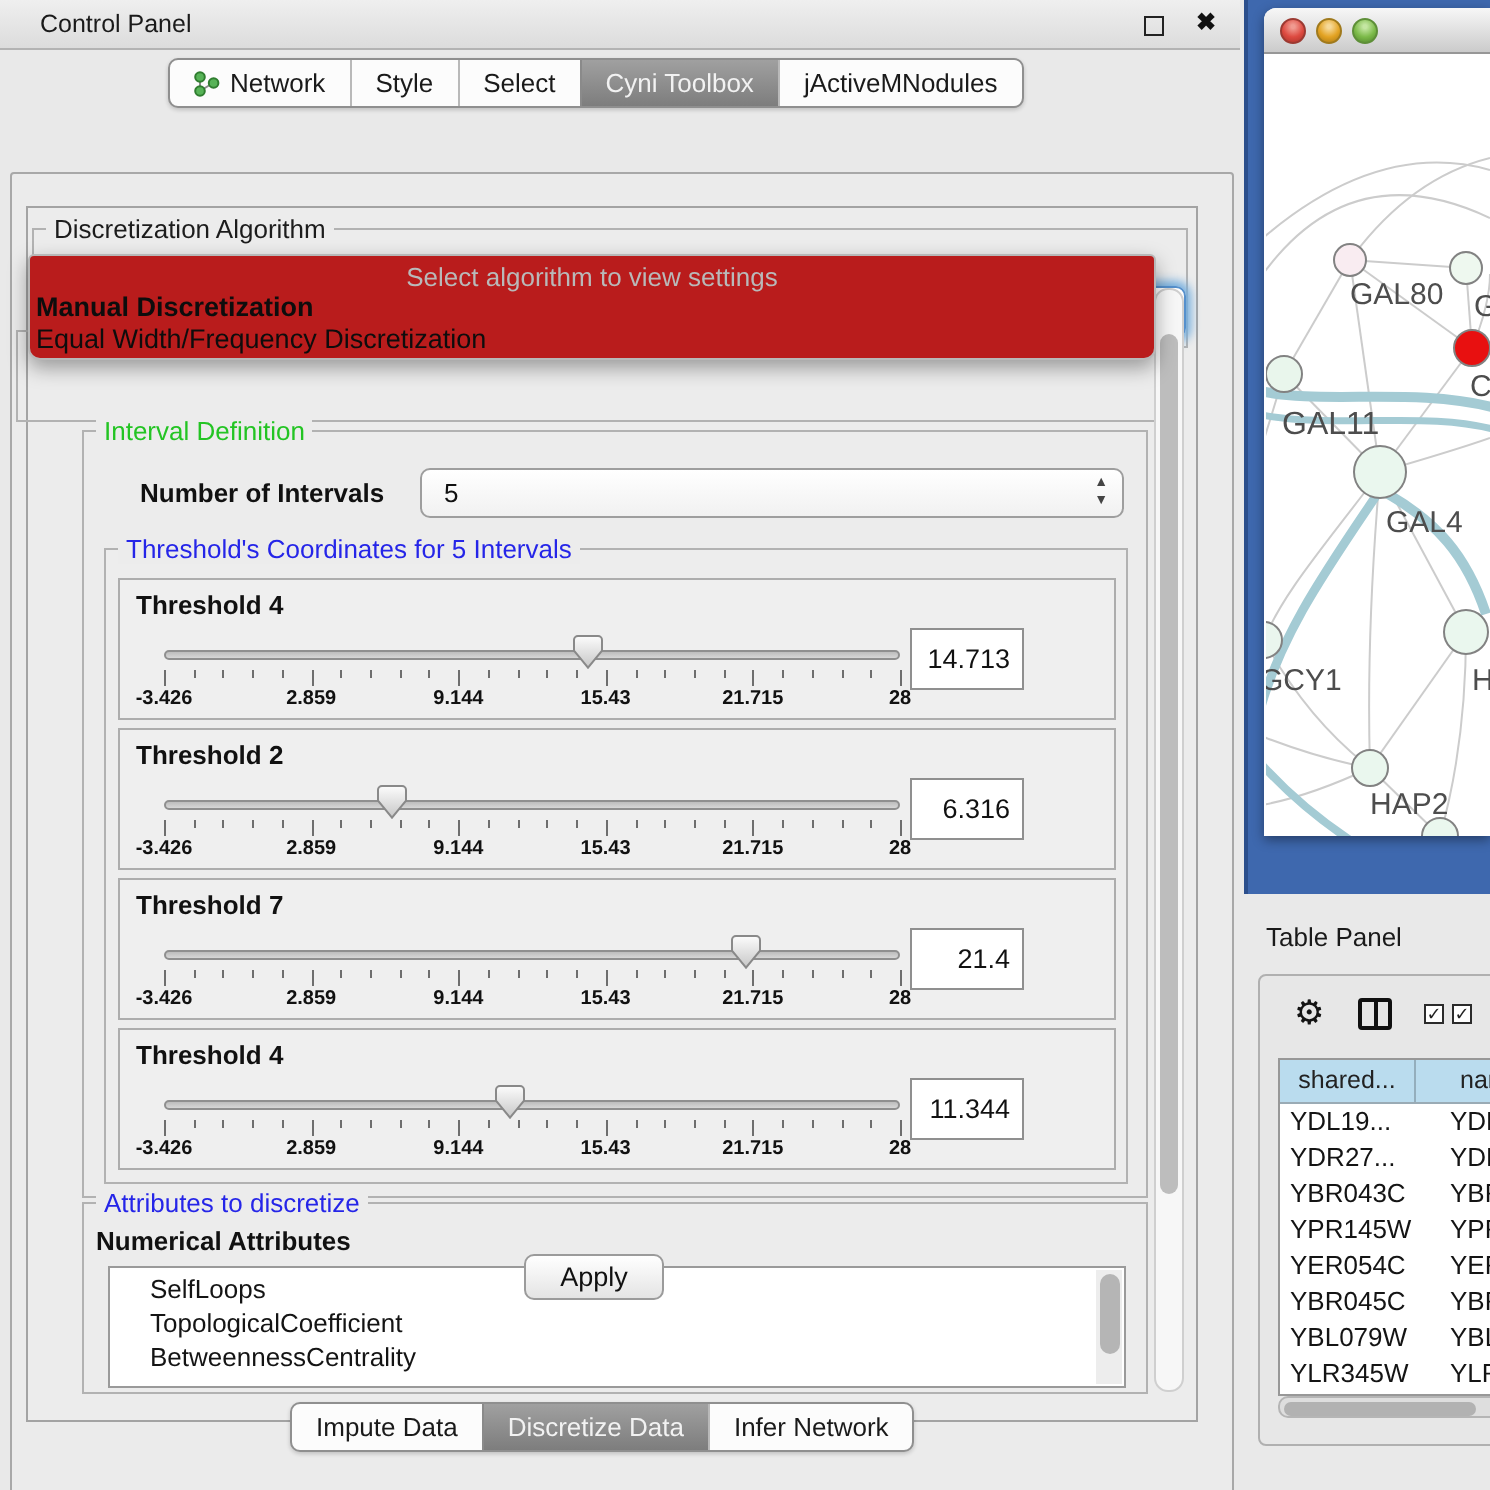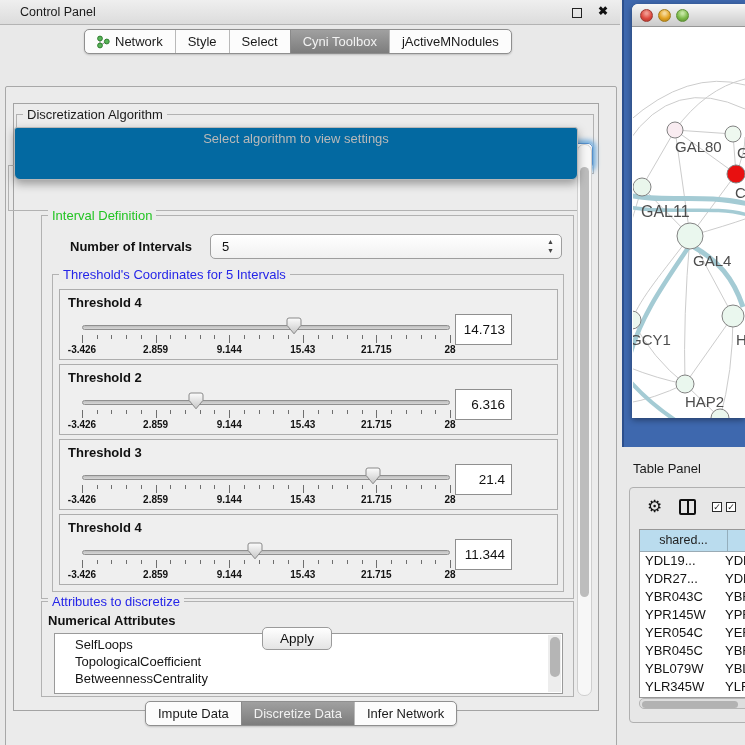--- a/index.html
+++ b/index.html
@@ -34,21 +34,21 @@
   .legend.green { color:#23c423; }
   .legend.blue { color:#2525e8; }
 
   .combo { position:absolute; background:linear-gradient(#ffffff,#f1f1f1); border:1px solid #9e9e9e;
     border-radius:5px; font-size:13px; color:#111; display:flex; align-items:center; }
   .combo .val { padding-left:11px; overflow:hidden; white-space:nowrap; }
   .combo .arrows { position:absolute; right:7px; top:2px; display:flex; flex-direction:column;
     line-height:9px; font-size:7px; color:#444; }
   .combo.focused { box-shadow:0 0 5px 2.5px #74aede; border-color:#5590cc; }
 
-  .algo-popup { position:absolute; left:8px; top:40px; width:564px; height:53px; background:#0369a1;
+  .algo-popup { position:absolute; left:8px; top:40px; width:564px; height:53px; background:#b91c1c;
     border:1px solid #b8b8b8; border-radius:3px 3px 6px 6px; box-shadow:0 4px 10px rgba(0,0,0,.35);
     z-index:40; }
   .popup-placeholder { text-align:center; color:#b9b9b9; font-size:13px; padding-top:3px; height:17px; }
   .popup-opt { font-size:13.5px; color:#0d0d0d; padding:1px 0 0 3px; height:16px; white-space:nowrap; }
   .popup-opt.bold { font-weight:bold; }
 
   .thr-panel { position:absolute; left:6px; width:499px; height:71px; background:#efefef;
     border:1px solid #adadad; }
   .thr-label { position:absolute; left:8px; top:5px; font-size:13px; font-weight:bold; color:#111; }
   .sl-track { position:absolute; left:22px; top:35px; width:368px; height:5px;
@@ -92,21 +92,21 @@
     background:#e7e7e7; border:1px solid #b0b0b0; border-radius:4px; }
   .gear { position:absolute; left:17px; top:8px; font-size:17px; color:#141414; }
   .cols-icon { position:absolute; left:49px; top:11px; width:17px; height:16px; border:2px solid #111;
     border-radius:2px; }
   .cols-icon::after { content:""; position:absolute; left:5.5px; top:0; width:2px; height:12px; background:#111; }
   .cb { position:absolute; top:14px; width:10px; height:10px; border:1.5px solid #2b2b2b; font-size:9px;
     line-height:8px; text-align:center; color:#222; background:#fff; }
   .node-table { position:absolute; left:9px; top:41px; width:200px; height:169px; background:#fff;
     border:1px solid #989898; overflow:hidden; }
   .nt-header { display:flex; height:22px; border-bottom:1px solid #9aabb5; }
-  .nt-h1 { width:88px; background:#badcee; border-right:1px solid #94aebc; font-size:12.5px; color:#222;
+  .nt-h1 { width:68px; background:#badcee; border-right:1px solid #94aebc; font-size:12.5px; color:#222;
     text-align:center; line-height:21px; }
   .nt-h2 { flex:1; background:#badcee; font-size:12.5px; color:#222; line-height:21px; padding-left:22px; }
   .nt-row { display:flex; height:18px; font-size:13px; color:#141414; }
   .nt-c1 { width:72px; padding-left:5px; line-height:18px; white-space:nowrap; }
   .nt-c2 { flex:1; padding-left:13px; line-height:18px; white-space:nowrap; }
   .h-scroll { position:absolute; left:9px; top:210px; width:200px; height:11px; background:#dedede;
     border:1px solid #b5b5b5; border-radius:5px; }
   .h-thumb { position:absolute; left:2px; top:1.5px; width:96px; height:7px; background:#b2b2b2; border-radius:4px; }
 
   .net-icon-svg { width:13px; height:14px; }
@@ -156,20 +156,24 @@
           <span class="arrows">
               <span>▲</span>
               <span>▼</span>
             </span>
           </div>
         </div>
       </div>
 
       <div class="algo-popup">
         <div class="popup-placeholder">Select algorithm to view settings</div>
+        <div id="popup-options">
+          <div class="popup-opt bold">Manual Discretization</div>
+          <div class="popup-opt">Equal Width/Frequency Discretization</div>
+        </div>
       </div>
 
       <div class="group" style="left:2px; top:78px; width:578px; height:46px;">
         <span class="legend">Table Data</span>
       </div>
 
       <div class="group" style="left:35px; top:128px; width:533px; height:384px;">
         <span class="legend green">Interval Definition</span>
         <span style="position:absolute; left:28px; top:23px; font-size:13px; font-weight:bold; color:#111;">Number of Intervals</span>
         <div class="combo" style="left:168px; top:18px; width:352px; height:25px;">
@@ -277,21 +281,21 @@
                 <span style="left:0%;">-3.426</span>
                 <span style="left:20%;">2.859</span>
                 <span style="left:40%;">9.144</span>
                 <span style="left:60%;">15.43</span>
                 <span style="left:80%;">21.715</span>
                 <span style="left:100%;">28</span>
               </div>
               <div class="thr-value">6.316</div>
             </div>
             <div class="thr-panel" style="top:164px;">
-              <span class="thr-label">Threshold 3</span>
+              <span class="thr-label">Threshold 7</span>
               <div class="sl-track"></div>
               <div class="sl-thumb" style="left:304.7px;"><svg width="16" height="18">
                   <defs>
                     <linearGradient id="tg2" x1="0" y1="0" x2="0" y2="1">
                       <stop offset="0" stop-color="#fcfcfc"></stop>
                       <stop offset="1" stop-color="#c7c7c7"></stop>
                     </linearGradient>
                   </defs>
                   <path d="M3,1 h10 a2,2 0 0 1 2,2 v5.3 L8,16.8 L1,8.3 v-5.3 a2,2 0 0 1 2,-2 z" fill="url(#tg2)" stroke="#898989"></path>
                 </svg></div>

